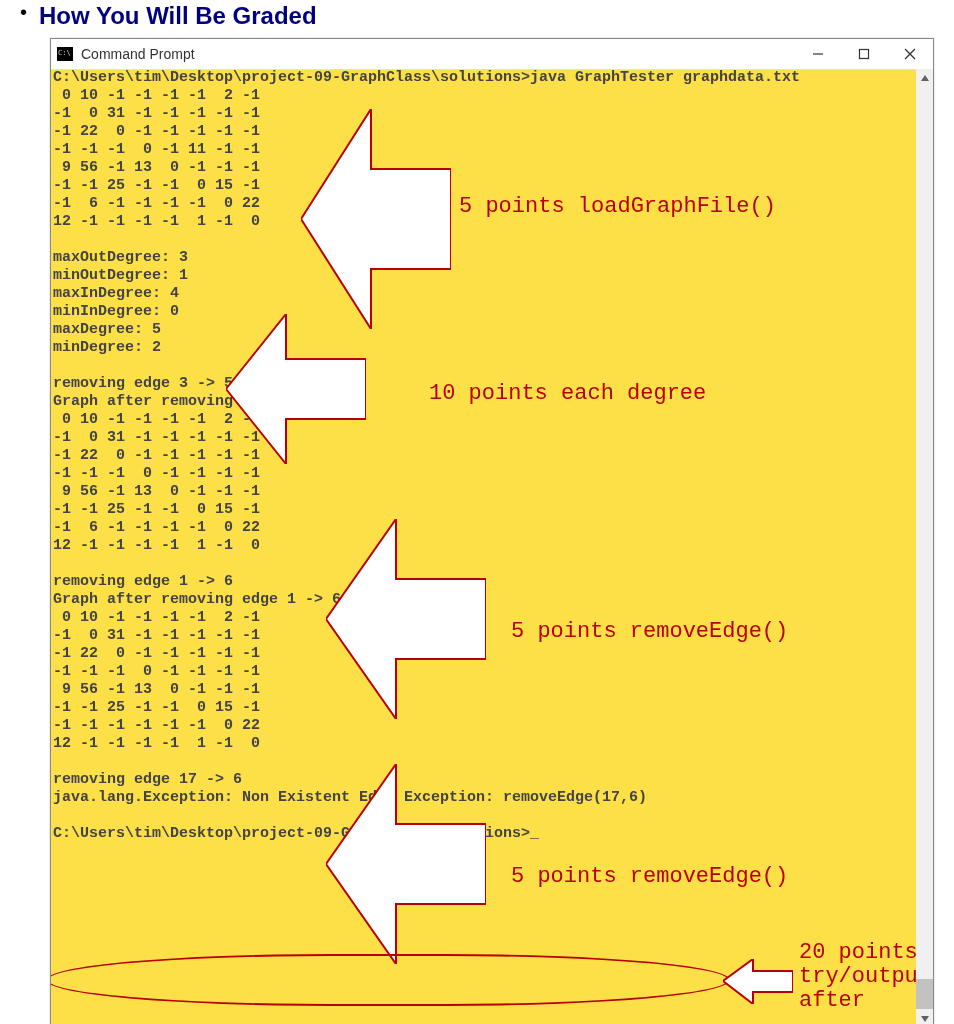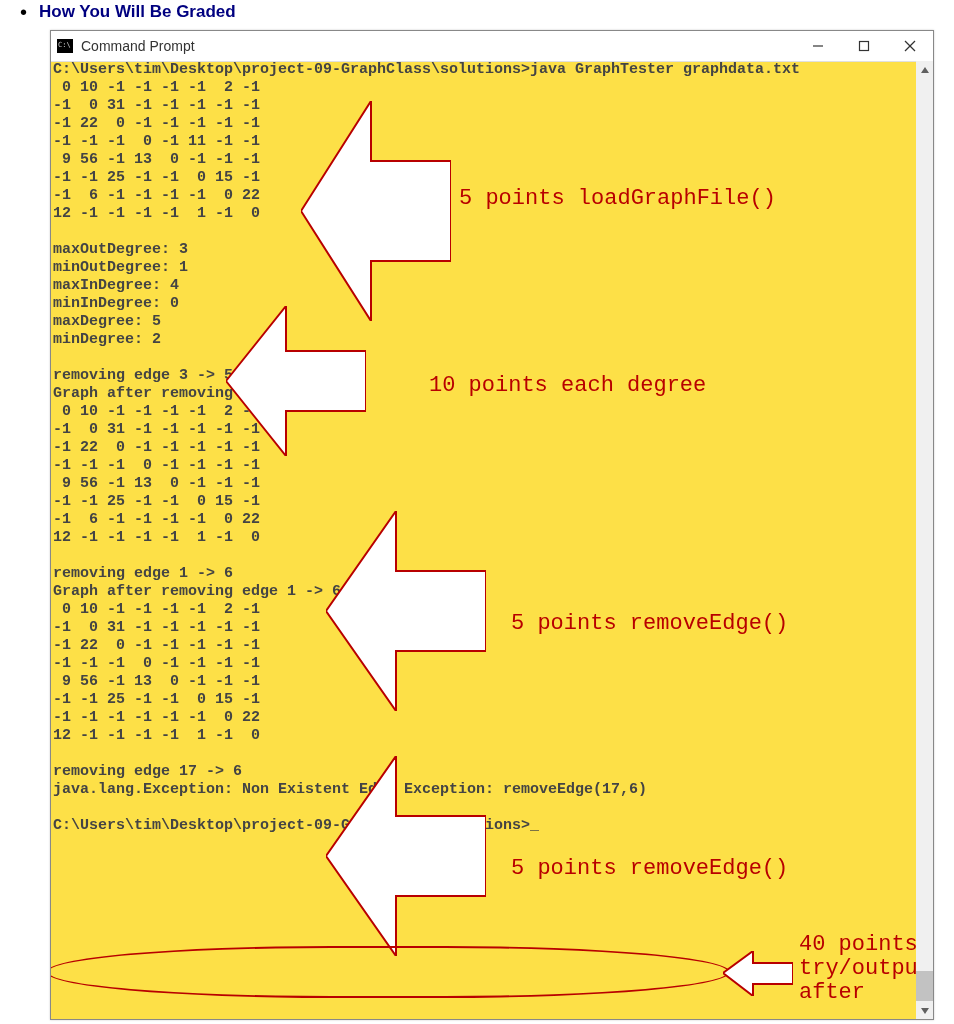--- a/index.html
+++ b/index.html
@@ -16,21 +16,21 @@
   }
   .bullet {
     font-size: 20px;
     color: #000;
     margin-right: 12px;
     line-height: 20px;
   }
   .header-title {
     color: #000080;
     font-weight: bold;
-    font-size: 17px;
+    font-size: 24px;
   }
   .window {
     margin: 0 20px 10px 50px;
     border: 1px solid #888;
     background: #fde047;
     position: relative;
     height: 988px;
     box-shadow: 0 0 2px rgba(0,0,0,0.2);
   }
   .titlebar {
@@ -239,21 +239,21 @@
     <svg class="arrow-shape" style="left:275px; top:695px;" width="160" height="200" viewBox="0 0 160 200">
       <polygon points="160,60 160,140 70,140 70,200 0,100 70,0 70,60" fill="#fff" stroke="#b80000" stroke-width="2"></polygon>
     </svg>
     <div class="annotation" style="left:460px; top:795px;">5 points removeEdge()</div>
 
     <svg class="circle-annot" style="left:-5px; top:885px; width:680px; height:48px;"></svg>
     <svg class="arrow-shape" style="left:672px; top:890px;" width="70" height="45" viewBox="0 0 70 45">
       <polygon points="70,12 70,33 30,33 30,45 0,22 30,0 30,12" fill="#fff" stroke="#b80000" stroke-width="2"></polygon>
     </svg>
     <div class="annotation" style="left:748px; top:872px; line-height:24px;">
-      <div>40 points</div>
+      <div>20 points</div>
       <div>try/output</div>
       <div>after</div>
     </div>
 
     <div class="scrollbar">
       <div class="scroll-arrow up">
         <svg width="10" height="10" viewBox="0 0 10 10">
             <polygon points="5,2 9,8 1,8" fill="#606060"></polygon>
           </svg>
       </div>

